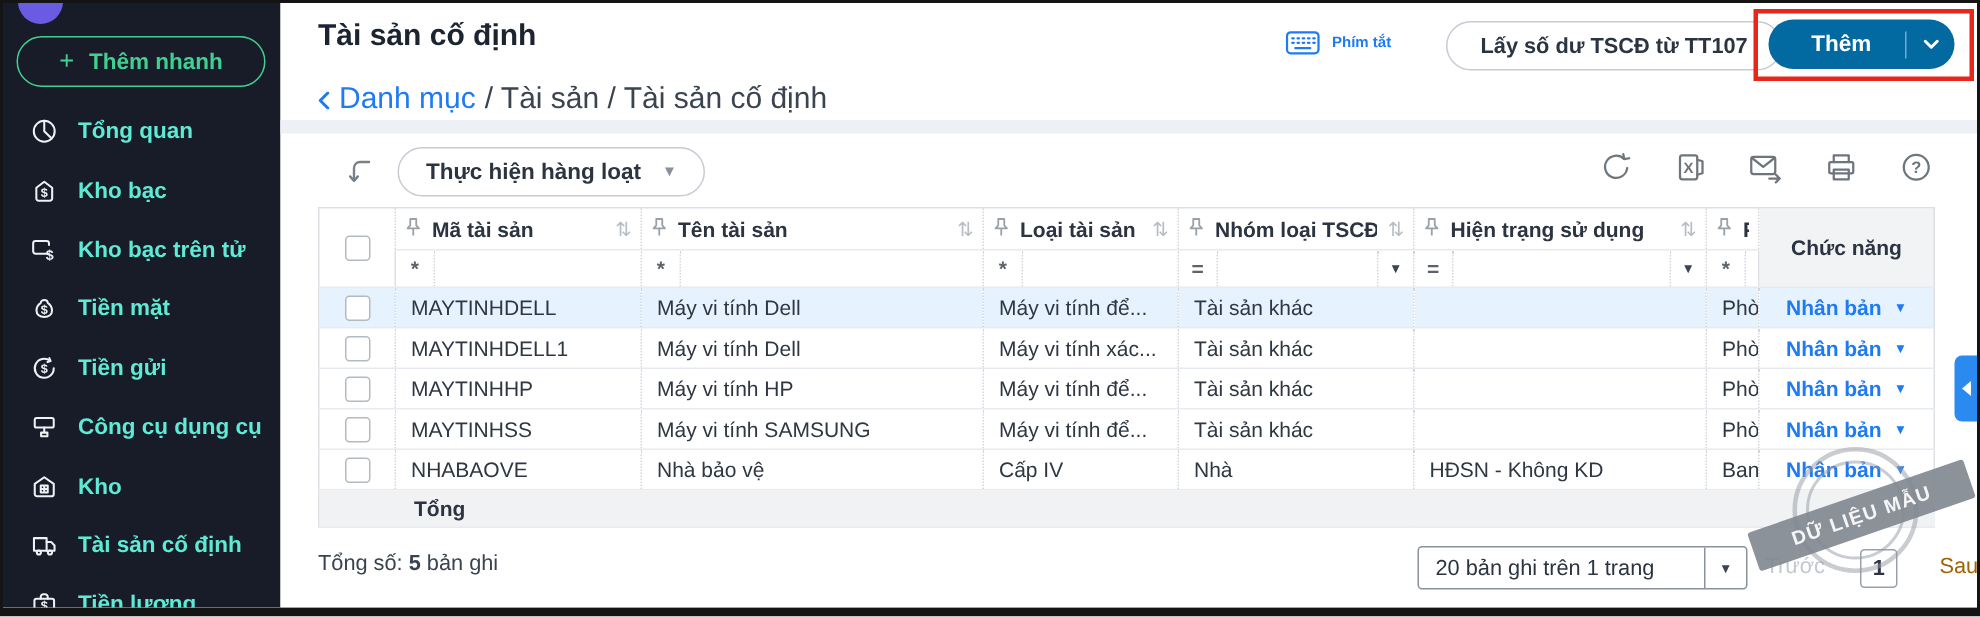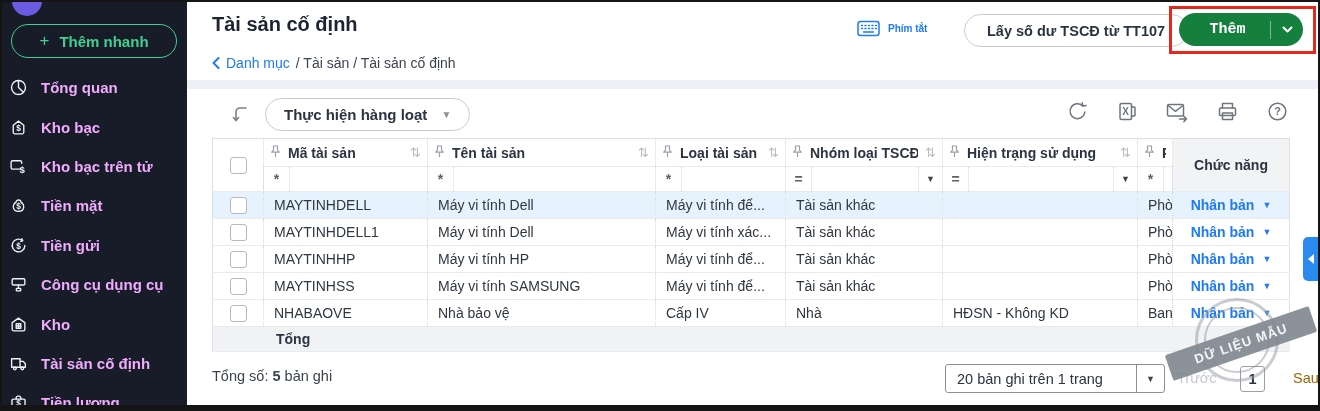--- a/index.html
+++ b/index.html
@@ -21,46 +21,46 @@
     position:absolute; left:9px; top:22px; width:166px; height:34px;
     border:1px solid #41d091; border-radius:17px; background:transparent;
     color:#41d091; font-size:15px; font-weight:700; cursor:pointer;
     display:flex; align-items:center; justify-content:center; gap:10px;
     font-family:inherit;
   }
   .quick-add .plus { font-size:17px; font-weight:400; }
   .nav { position:absolute; left:0; top:66px; width:100%; }
   .nav-item {
     height:39.4px; display:flex; align-items:center; gap:13px;
-    padding-left:6px; cursor:pointer; font-size:15px; font-weight:600;
-    color:#f0abfc; white-space:nowrap;
+    padding-left:17px; cursor:pointer; font-size:15px; font-weight:600;
+    color:#5eead4; white-space:nowrap;
   }
   .nav-item .ic { width:20px; height:20px; display:flex; align-items:center; justify-content:center; flex:none; }
   .nav-item svg { stroke:#eef1f5; fill:none; stroke-width:1.3; stroke-linecap:round; stroke-linejoin:round; }
   .nav-item svg text { stroke:none; fill:#eef1f5; font-weight:bold; }
   
   .main { position:absolute; left:185px; top:0; right:0; bottom:0; background:#fff; }
   .page-title { position:absolute; left:25px; top:11px; font-size:20px; font-weight:700; color:#1b2430; }
-  .breadcrumb { position:absolute; left:25px; top:53px; font-size:14px; color:#3c4450; display:flex; align-items:center; gap:6px; }
+  .breadcrumb { position:absolute; left:25px; top:53px; font-size:20px; color:#3c4450; display:flex; align-items:center; gap:6px; }
   .breadcrumb .back { color:#1e7bf4; cursor:pointer; display:flex; align-items:center; gap:6px; }
   .breadcrumb .back svg { stroke:#1e7bf4; fill:none; stroke-width:2; stroke-linecap:round; stroke-linejoin:round; }
   .shortcut { position:absolute; left:670px; top:18px; display:flex; align-items:center; gap:8px;
     color:#1e7bf4; font-size:10px; font-weight:600; cursor:pointer; }
   .shortcut svg { stroke:#1e7bf4; fill:none; stroke-width:1.5; stroke-linecap:round; }
   .btn-outline-pill {
     position:absolute; left:777px; top:12px; height:33px; padding:0 22px;
     border:1px solid #c6ccd4; border-radius:17px; background:#fff;
     font-size:14.5px; font-weight:600; color:#2b3440; cursor:pointer; font-family:inherit;
   }
   .annotation-box { position:absolute; left:982px; top:4px; width:147px; height:48px;
     border:3px solid #e8271c; pointer-events:none; }
   .btn-add {
     position:absolute; left:992px; top:11px; width:124px; height:33px;
-    border:none; border-radius:17px; background:#15803d; color:#fff;
-    display:flex; align-items:center; cursor:pointer; font-family:Liberation Mono, monospace;
+    border:none; border-radius:17px; background:#0369a1; color:#fff;
+    display:flex; align-items:center; cursor:pointer; font-family:Liberation Sans, sans-serif;
   }
   .btn-add .lbl { flex:1; text-align:center; font-size:15px; font-weight:700; padding-left:6px; }
   .btn-add .sep { width:1px; height:18px; background:rgba(255,255,255,.45); }
   .btn-add .car { width:32px; display:flex; align-items:center; justify-content:center; }
   .btn-add svg { stroke:#fff; fill:none; stroke-width:2; stroke-linecap:round; stroke-linejoin:round; }
   .gray-band { position:absolute; left:0; top:78px; right:0; height:9px; background:#edf0f4; }
   
   .move-icon { position:absolute; left:42px; top:100px; width:24px; height:24px; cursor:pointer; }
   .move-icon svg { stroke:#7a8089; fill:none; stroke-width:1.6; stroke-linecap:round; stroke-linejoin:round; }
   .btn-batch {

